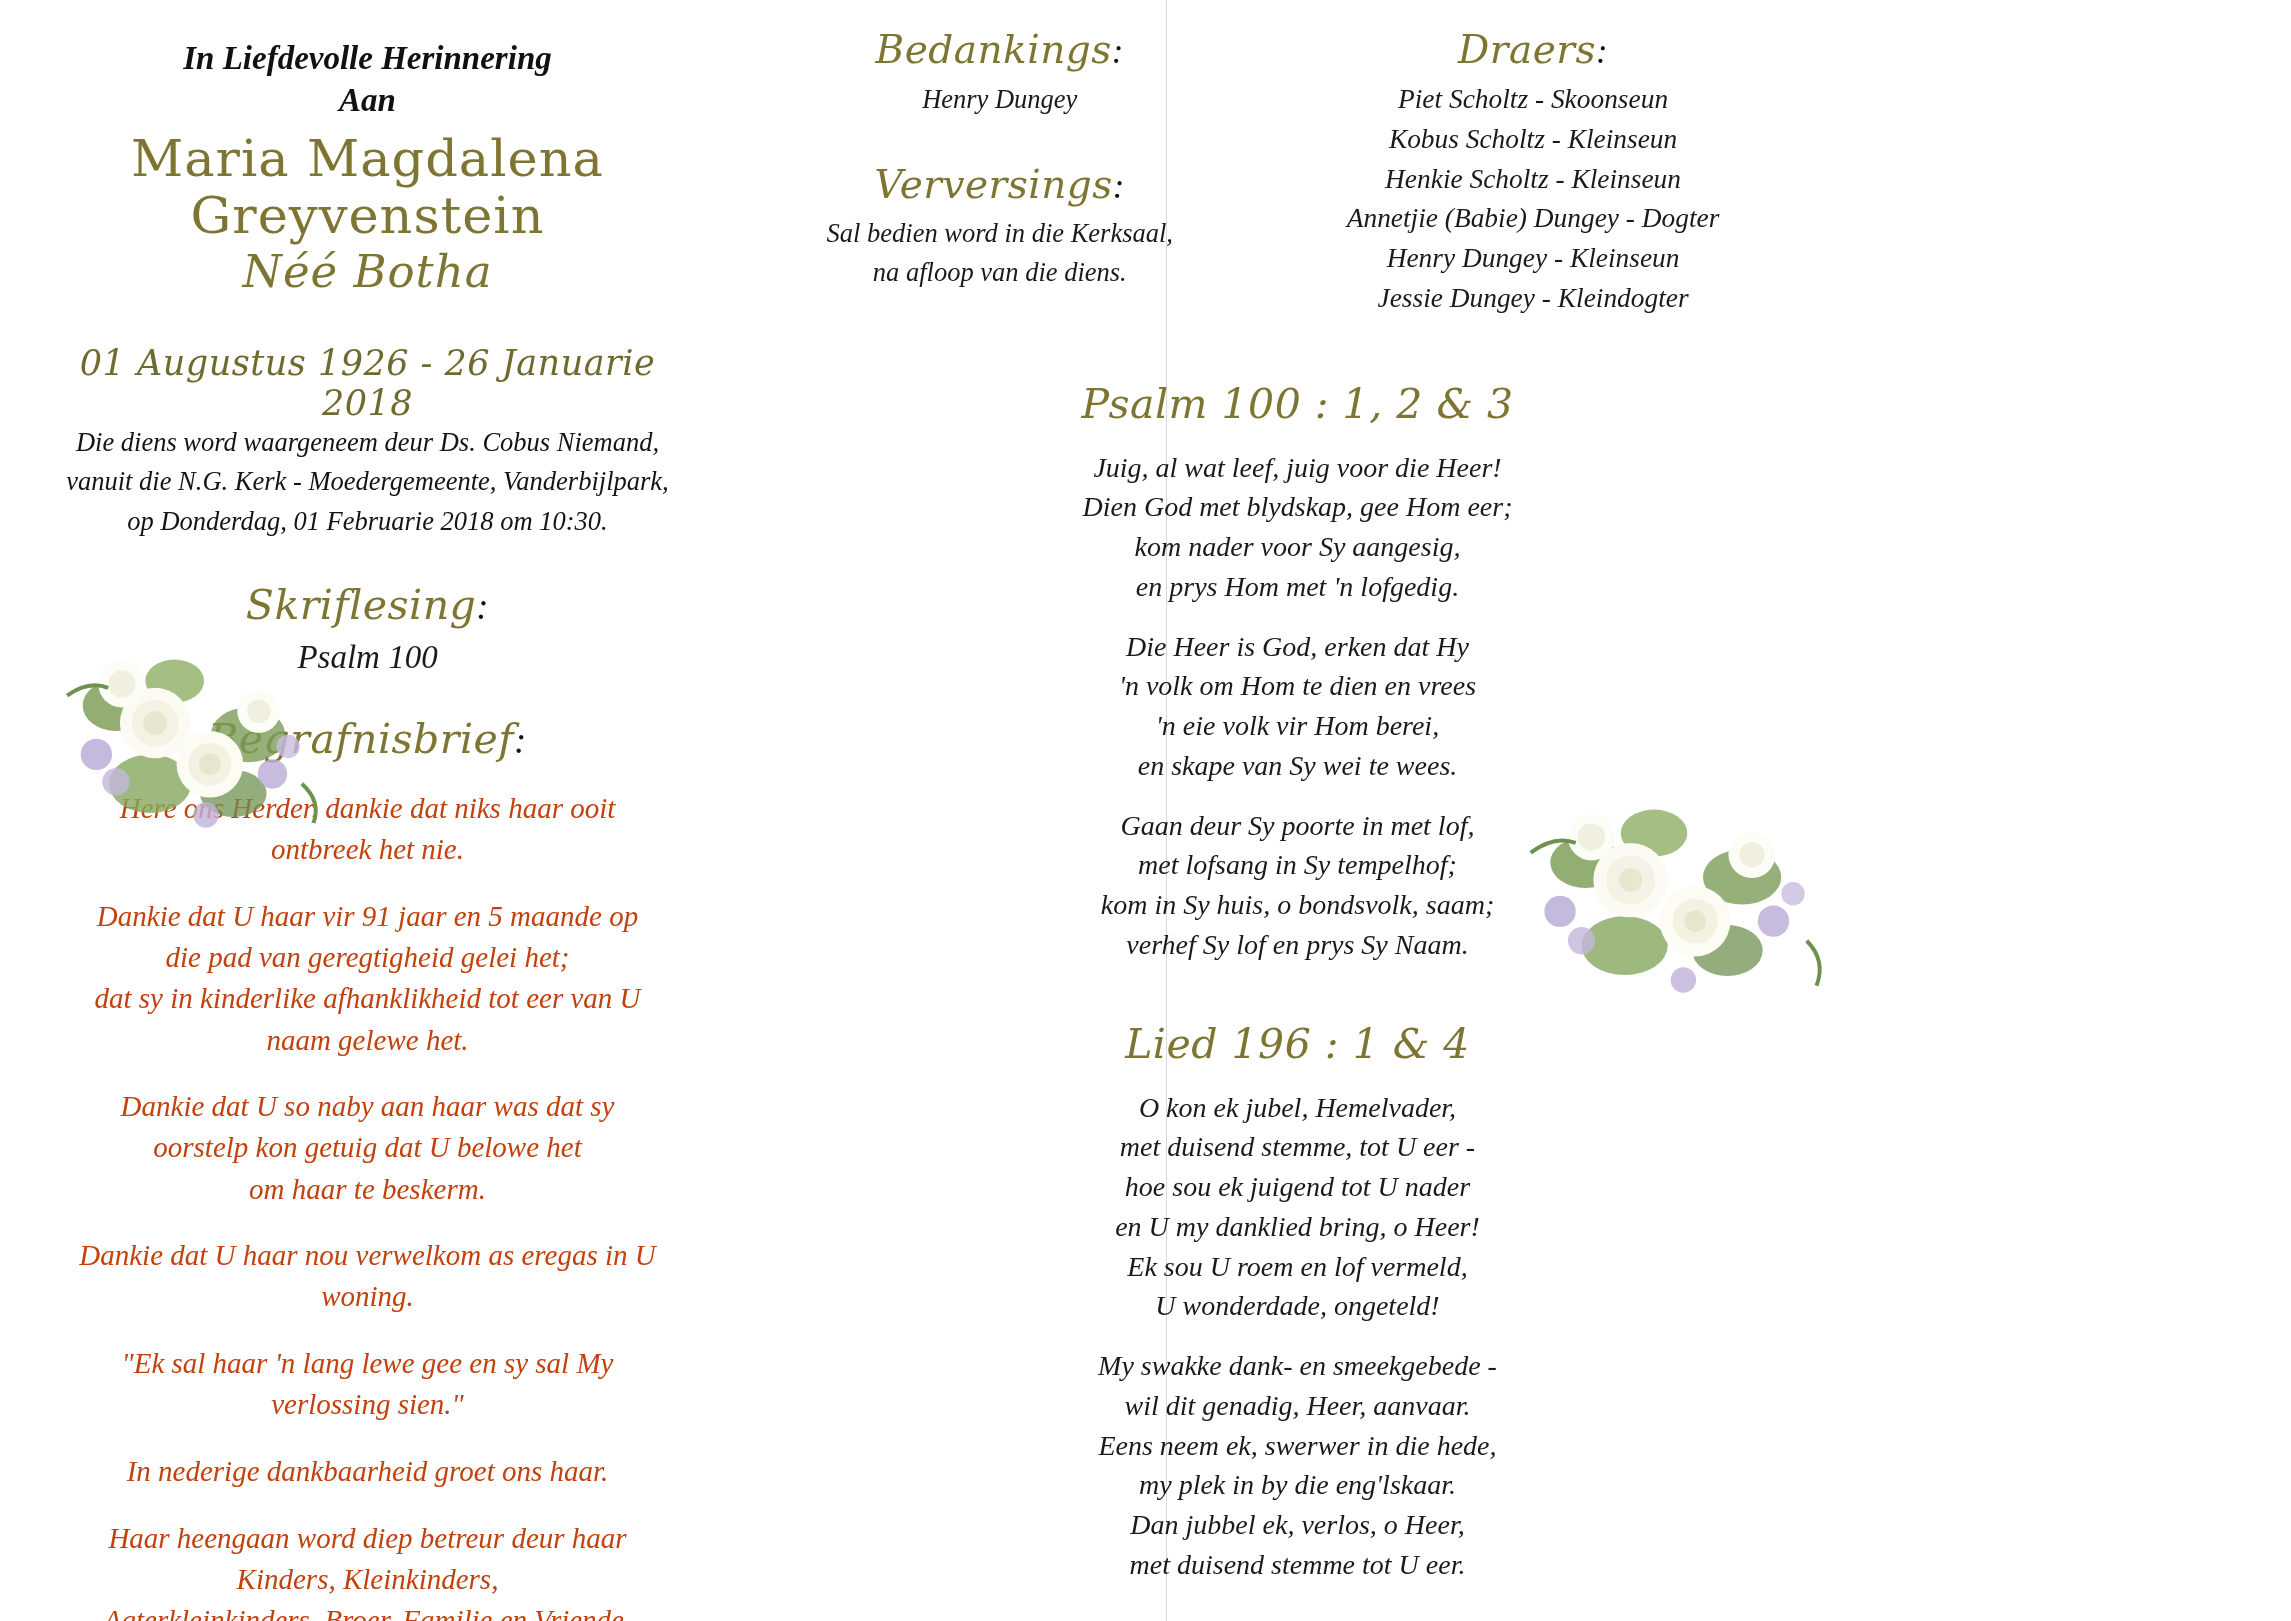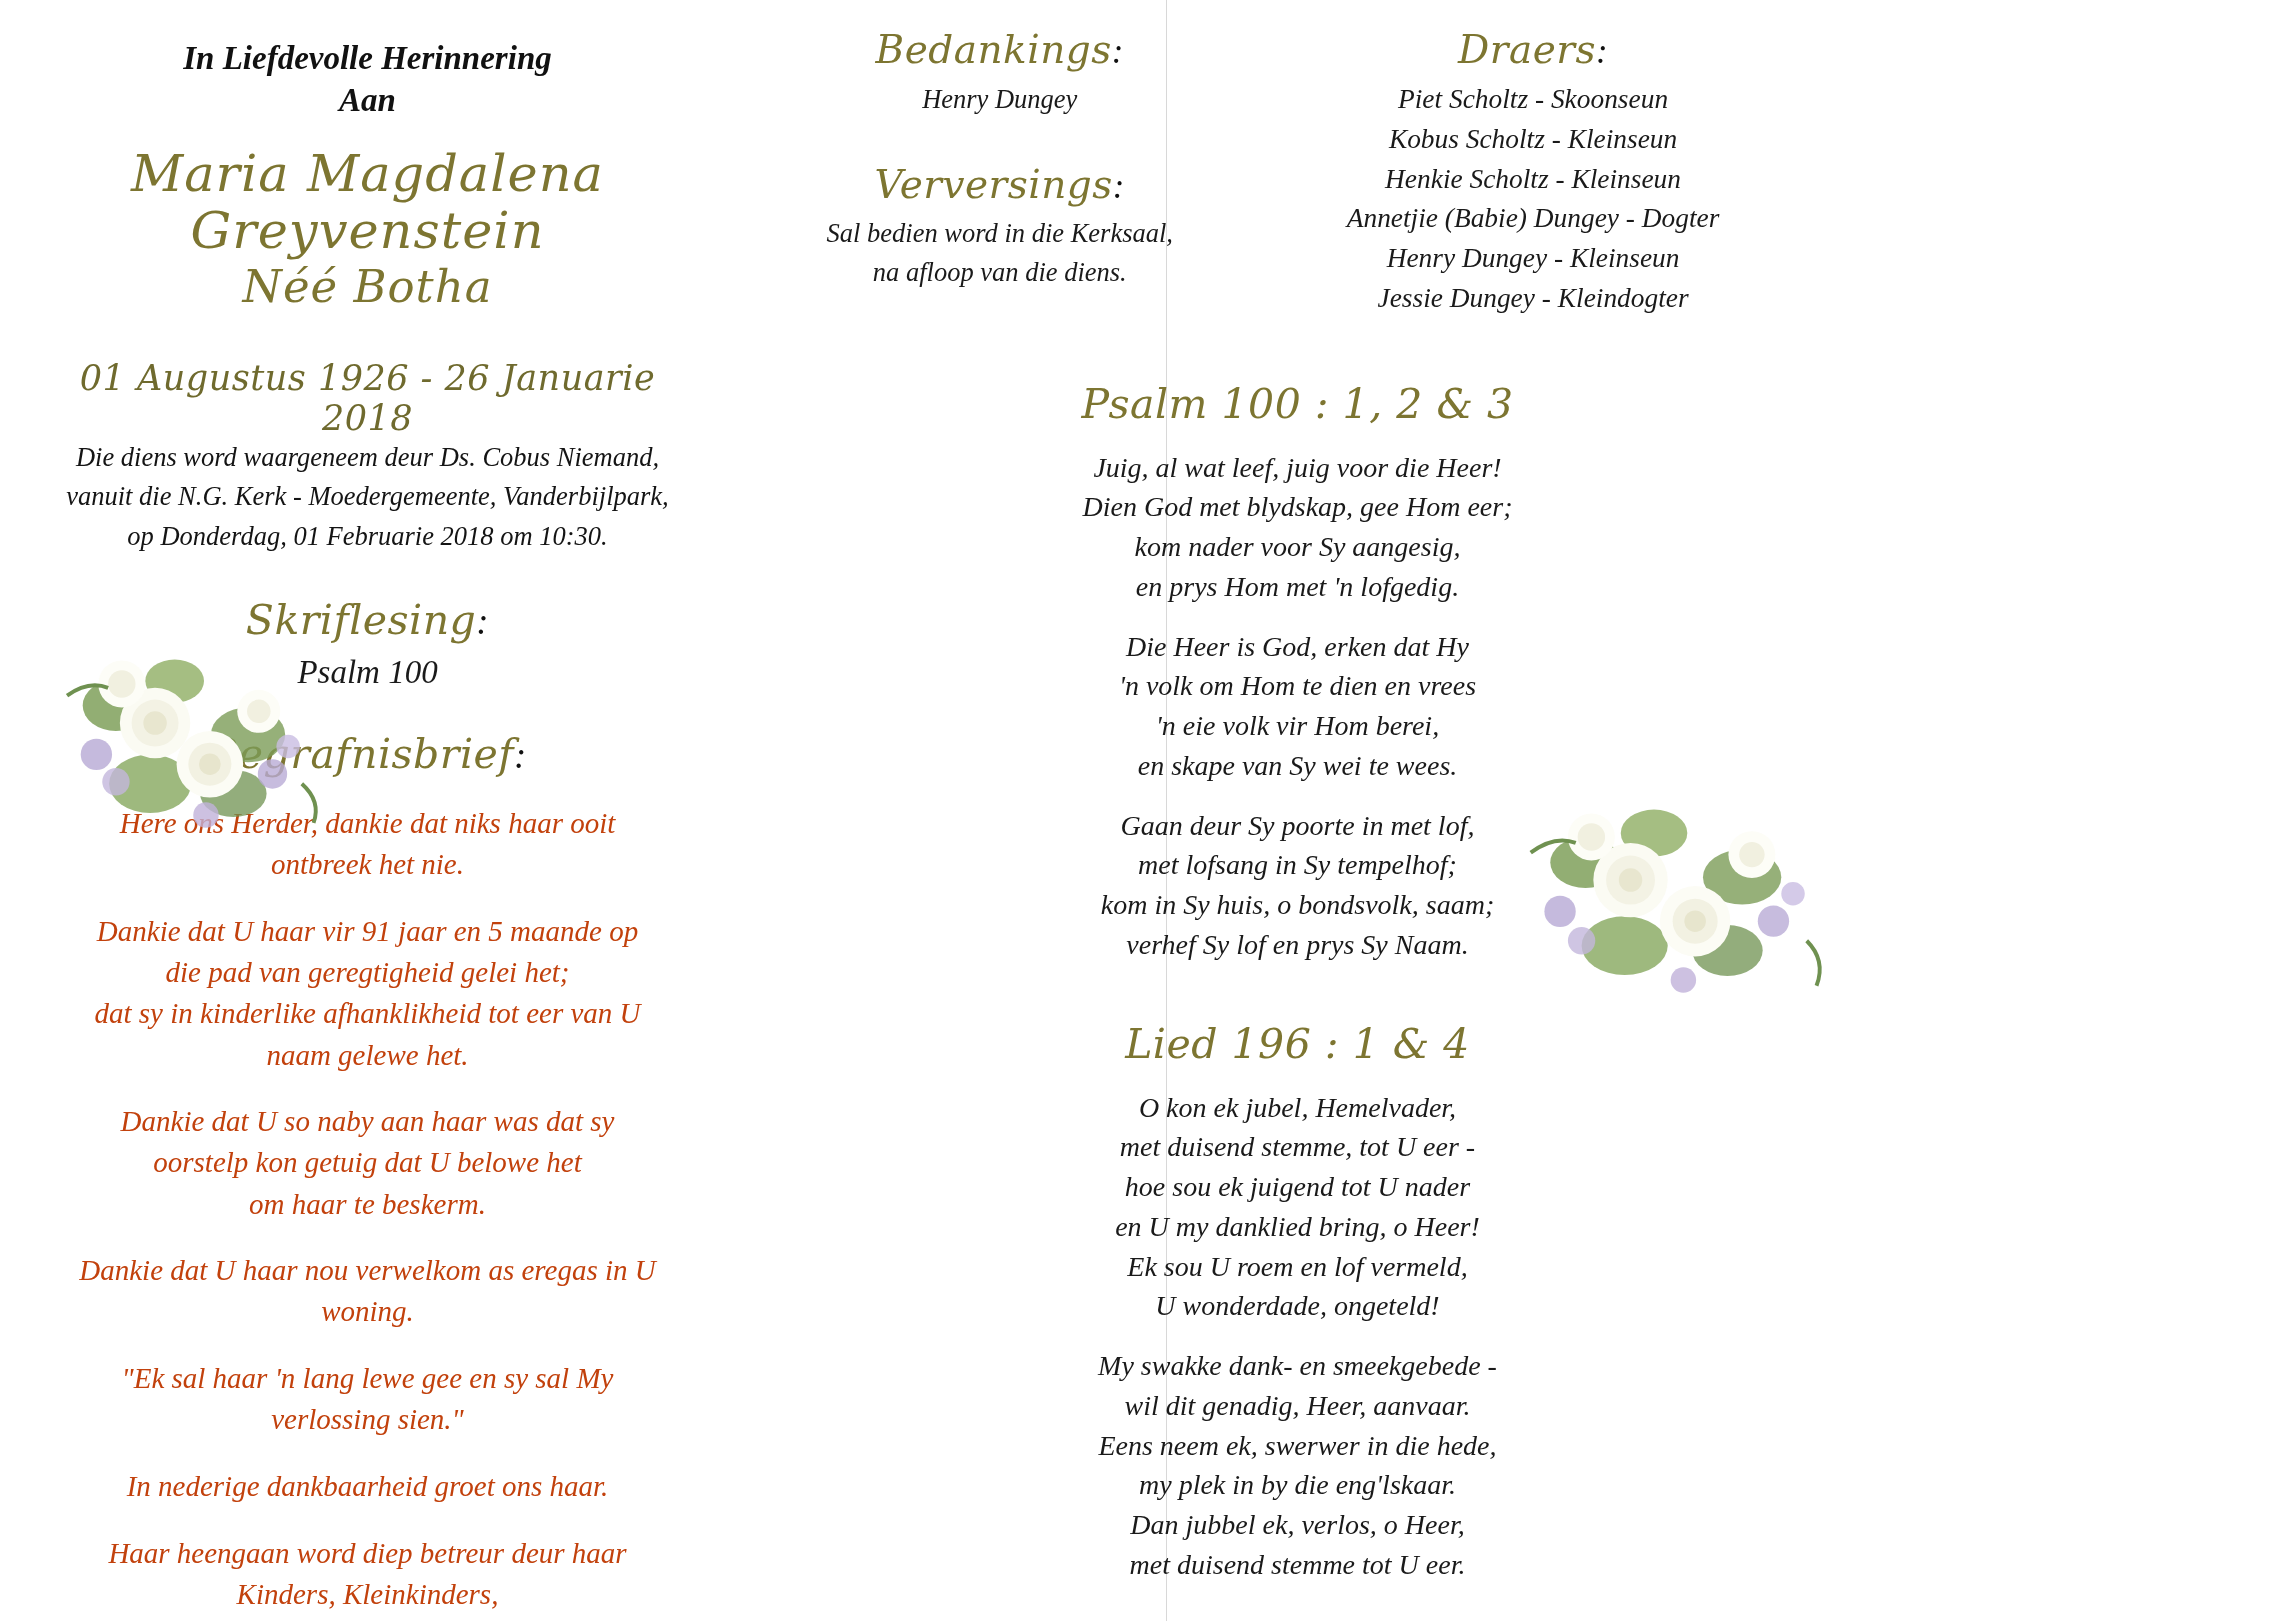--- a/index.html
+++ b/index.html
@@ -50,24 +50,23 @@
     font-style: italic;
     font-weight: bold;
     font-size: 33px;
     line-height: 1.28;
     color: #111;
     margin-top: 17.6px;
   }
   .deceased-name {
     text-align: center;
     font-family: "DejaVu Serif", serif;
-    font-style: italic;
     font-size: 51px;
     color: #7d7531;
-    margin-top: 23px;
+    margin-top: 8px;
     line-height: 1.12;
     letter-spacing: 1px;
   }
   .deceased-nee {
     text-align: center;
     font-family: "DejaVu Serif", serif;
     font-style: italic;
     font-size: 45px;
     color: #7d7531;
     line-height: 1.15;

